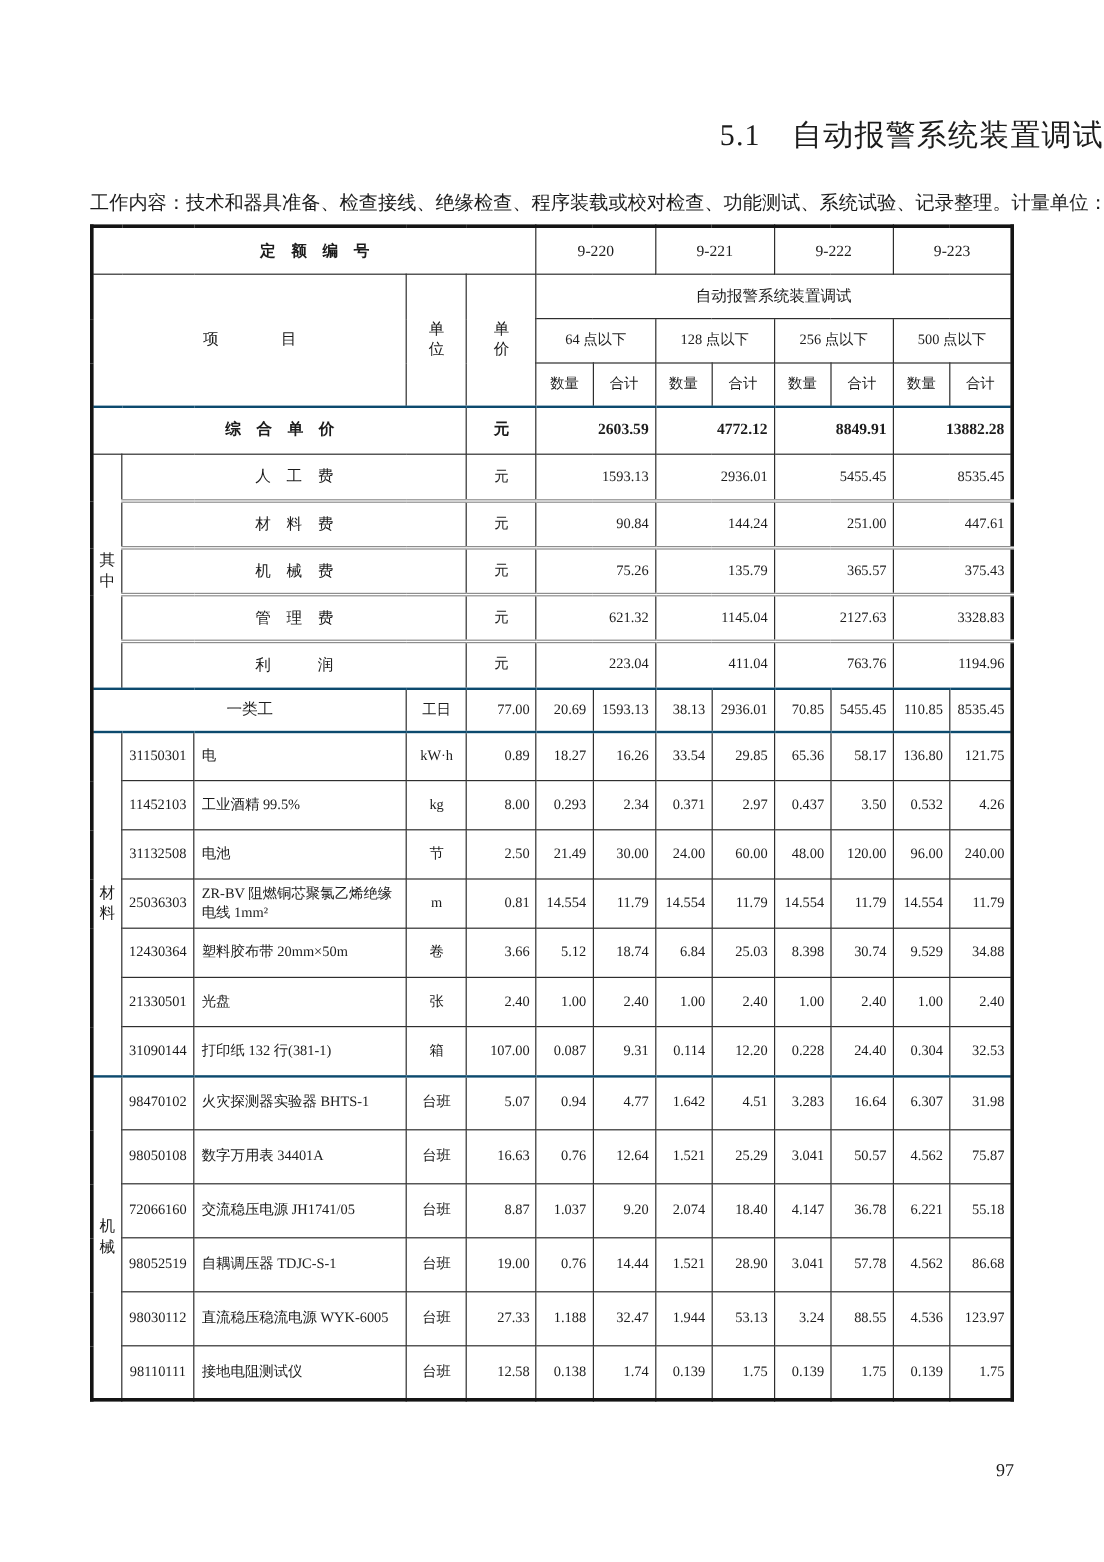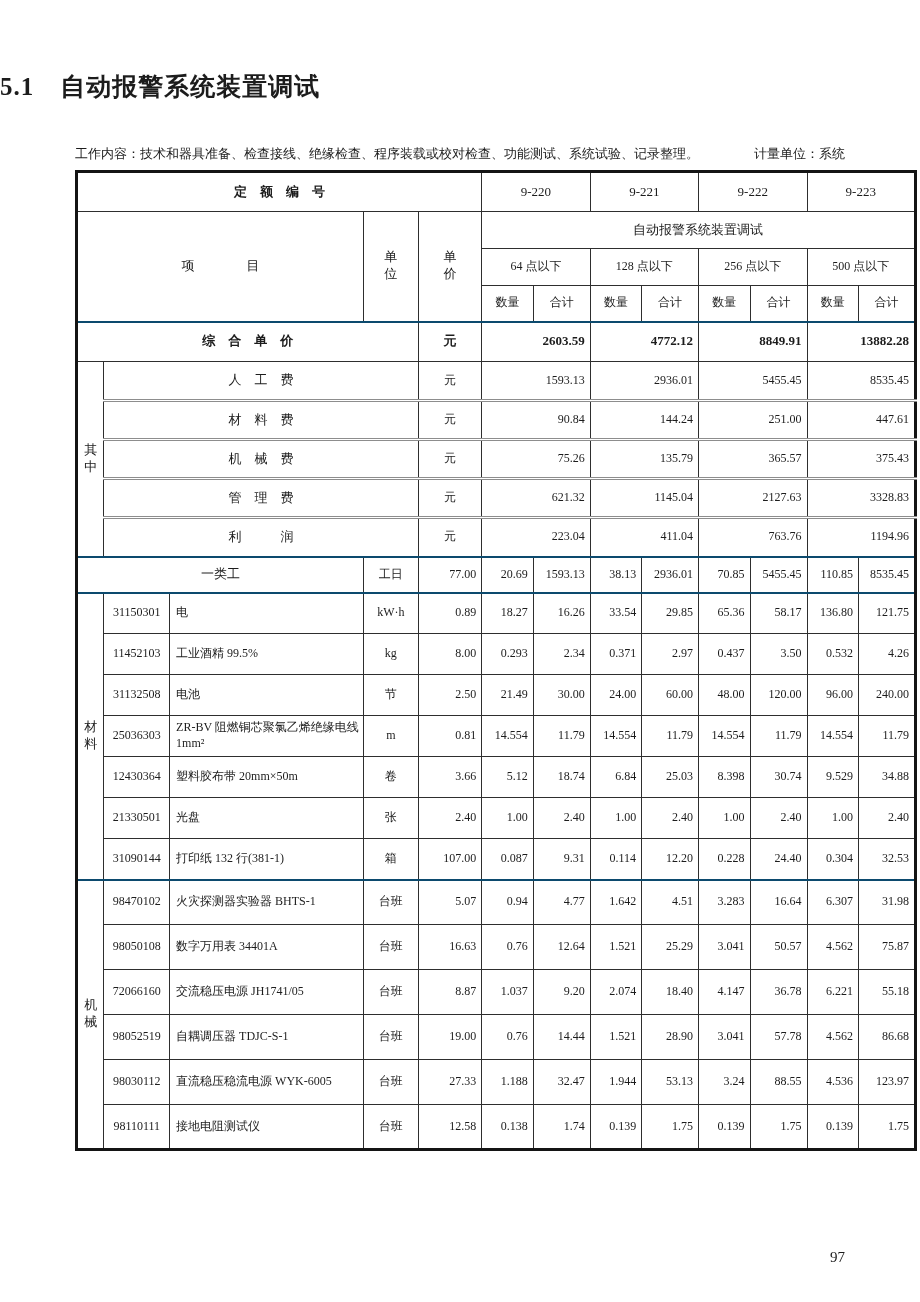--- a/index.html
+++ b/index.html
@@ -5,39 +5,39 @@
   * { box-sizing: border-box; margin: 0; padding: 0; }
   html, body {
     width: 920px; height: 1302px;
     background: #ffffff;
     font-family: "Liberation Serif", "DejaVu Serif", serif;
     color: #1c1c1c;
   }
   body { position: relative; overflow: hidden; }
 
   .doc-title {
-    padding-top: 70px;
-    text-align: left;
+    padding-top: 96px;
+    text-align: right;
     font-size: 25px;
-    font-weight: bold;
+    font-weight: normal;
     letter-spacing: 1px;
   }
 
   .meta-line {
     width: 770px;
-    margin: 42px 0 7px 75px;
+    margin: 30px 0 7px 75px;
     display: flex;
     justify-content: space-between;
     align-items: flex-end;
-    font-size: 13px;
+    font-size: 16px;
     white-space: nowrap;
   }
 
   table.quota {
-    width: 842px;
+    width: 770px;
     margin-left: 75px;
     border-collapse: collapse;
     table-layout: fixed;
     border: 3px solid #141414;
     font-size: 12px;
   }
   table.quota td {
     border: 1px solid #2e2e2e;
     vertical-align: middle;
     overflow: hidden;
@@ -54,21 +54,21 @@
   .vlabel  { white-space: pre-line; text-align: center; line-height: 2.5; font-size: 13px; }
 
   tr.h40 { height: 40px; } tr.h37 { height: 37px; } tr.h36 { height: 36px; }
   tr.h39 { height: 39px; } tr.h41 { height: 41px; } tr.h45 { height: 45px; }
 
   tr.sep td { border-top: 2px solid #0c4a6e; }
   tr.dbl td { border-top: 3px double #8d8d8d; }
 
   .page-number {
     position: absolute;
-    top: 1249px;
+    top: 1218px;
     left: 775px;
     width: 70px;
     text-align: right;
     font-size: 15px;
   }
 </style>
 </head>
 <body>
 
 <div class="doc-title">5.1　自动报警系统装置调试</div>

